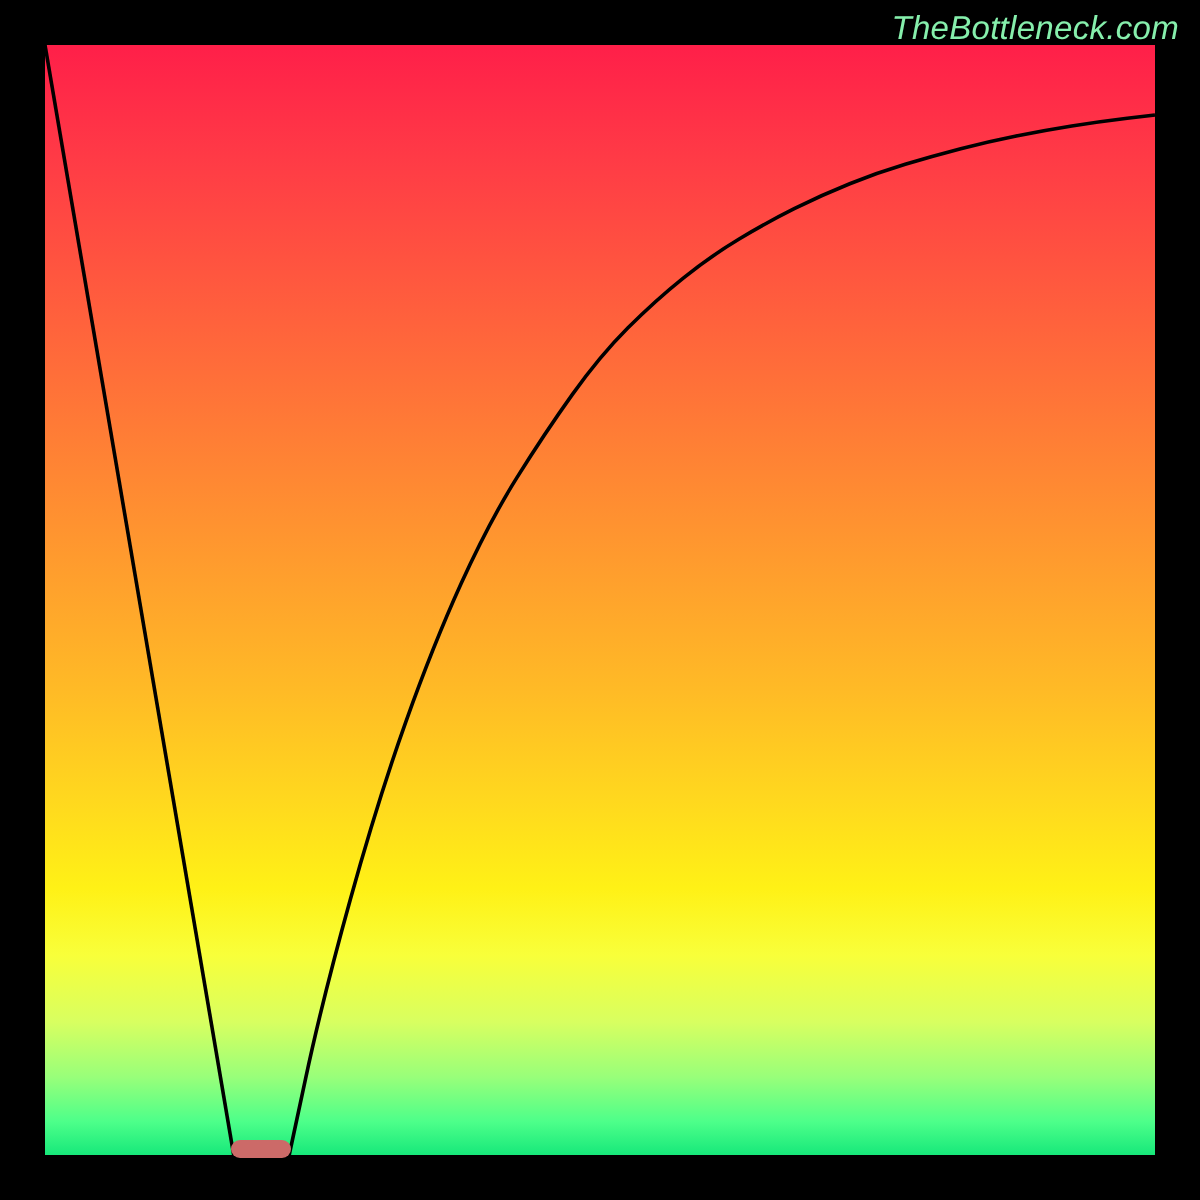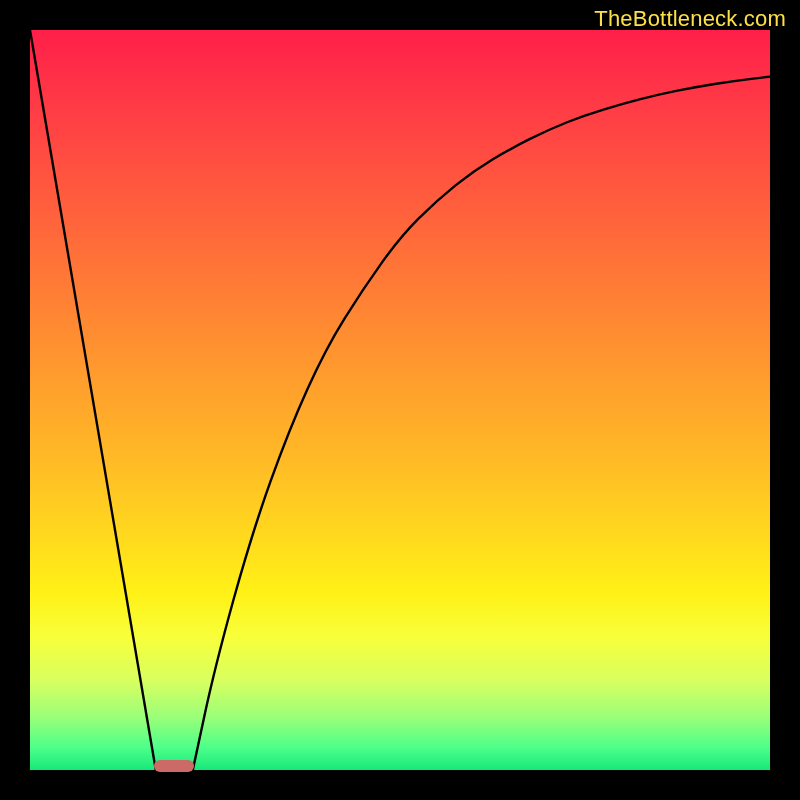--- a/index.html
+++ b/index.html
@@ -41,23 +41,24 @@
       #4dff8a 97%,
       #17e87a 100%
     );
   }
   .watermark {
     position: absolute;
     top: 6px;
     right: 14px;
     font-family: Arial, Helvetica, sans-serif;
     font-size: 22px;
-    color: #fde047;
+    color: #86efac;
     letter-spacing: 0.2px;
     user-select: none;
+    font-style: italic;
   }
   svg.curves {
     position: absolute;
     left: 30px;
     top: 30px;
     width: 740px;
     height: 740px;
     overflow: visible;
   }
   .marker {

